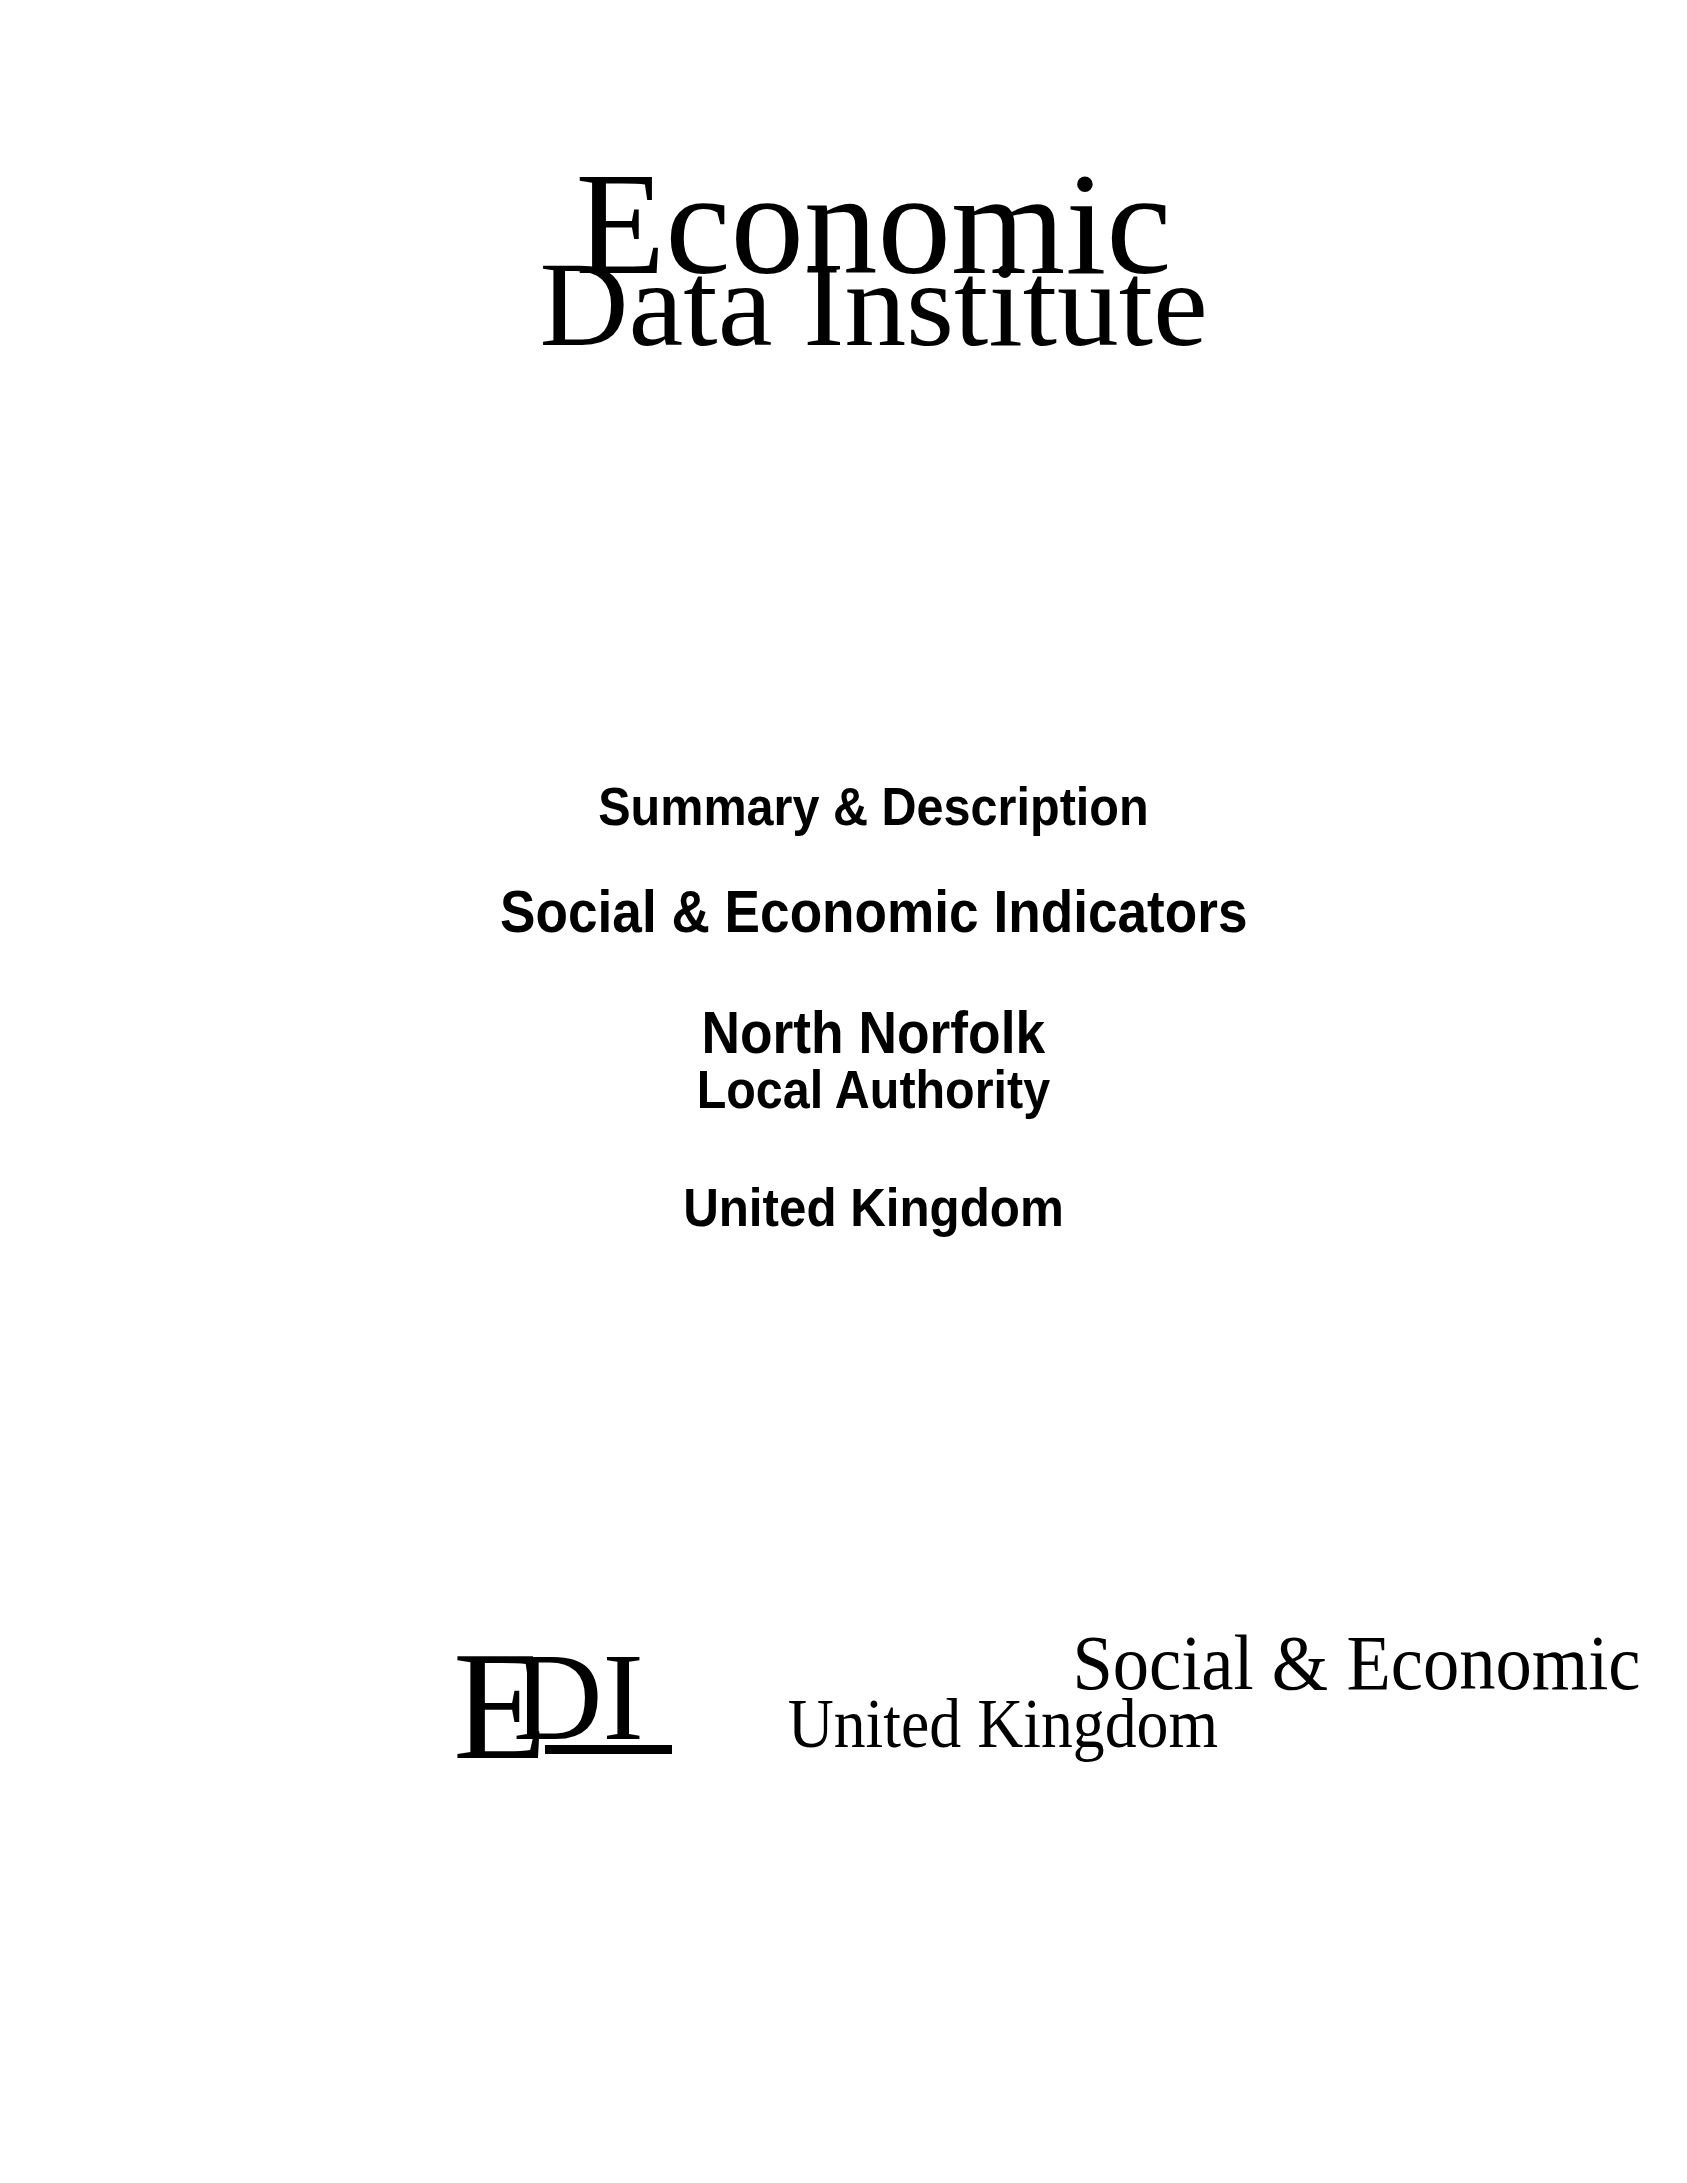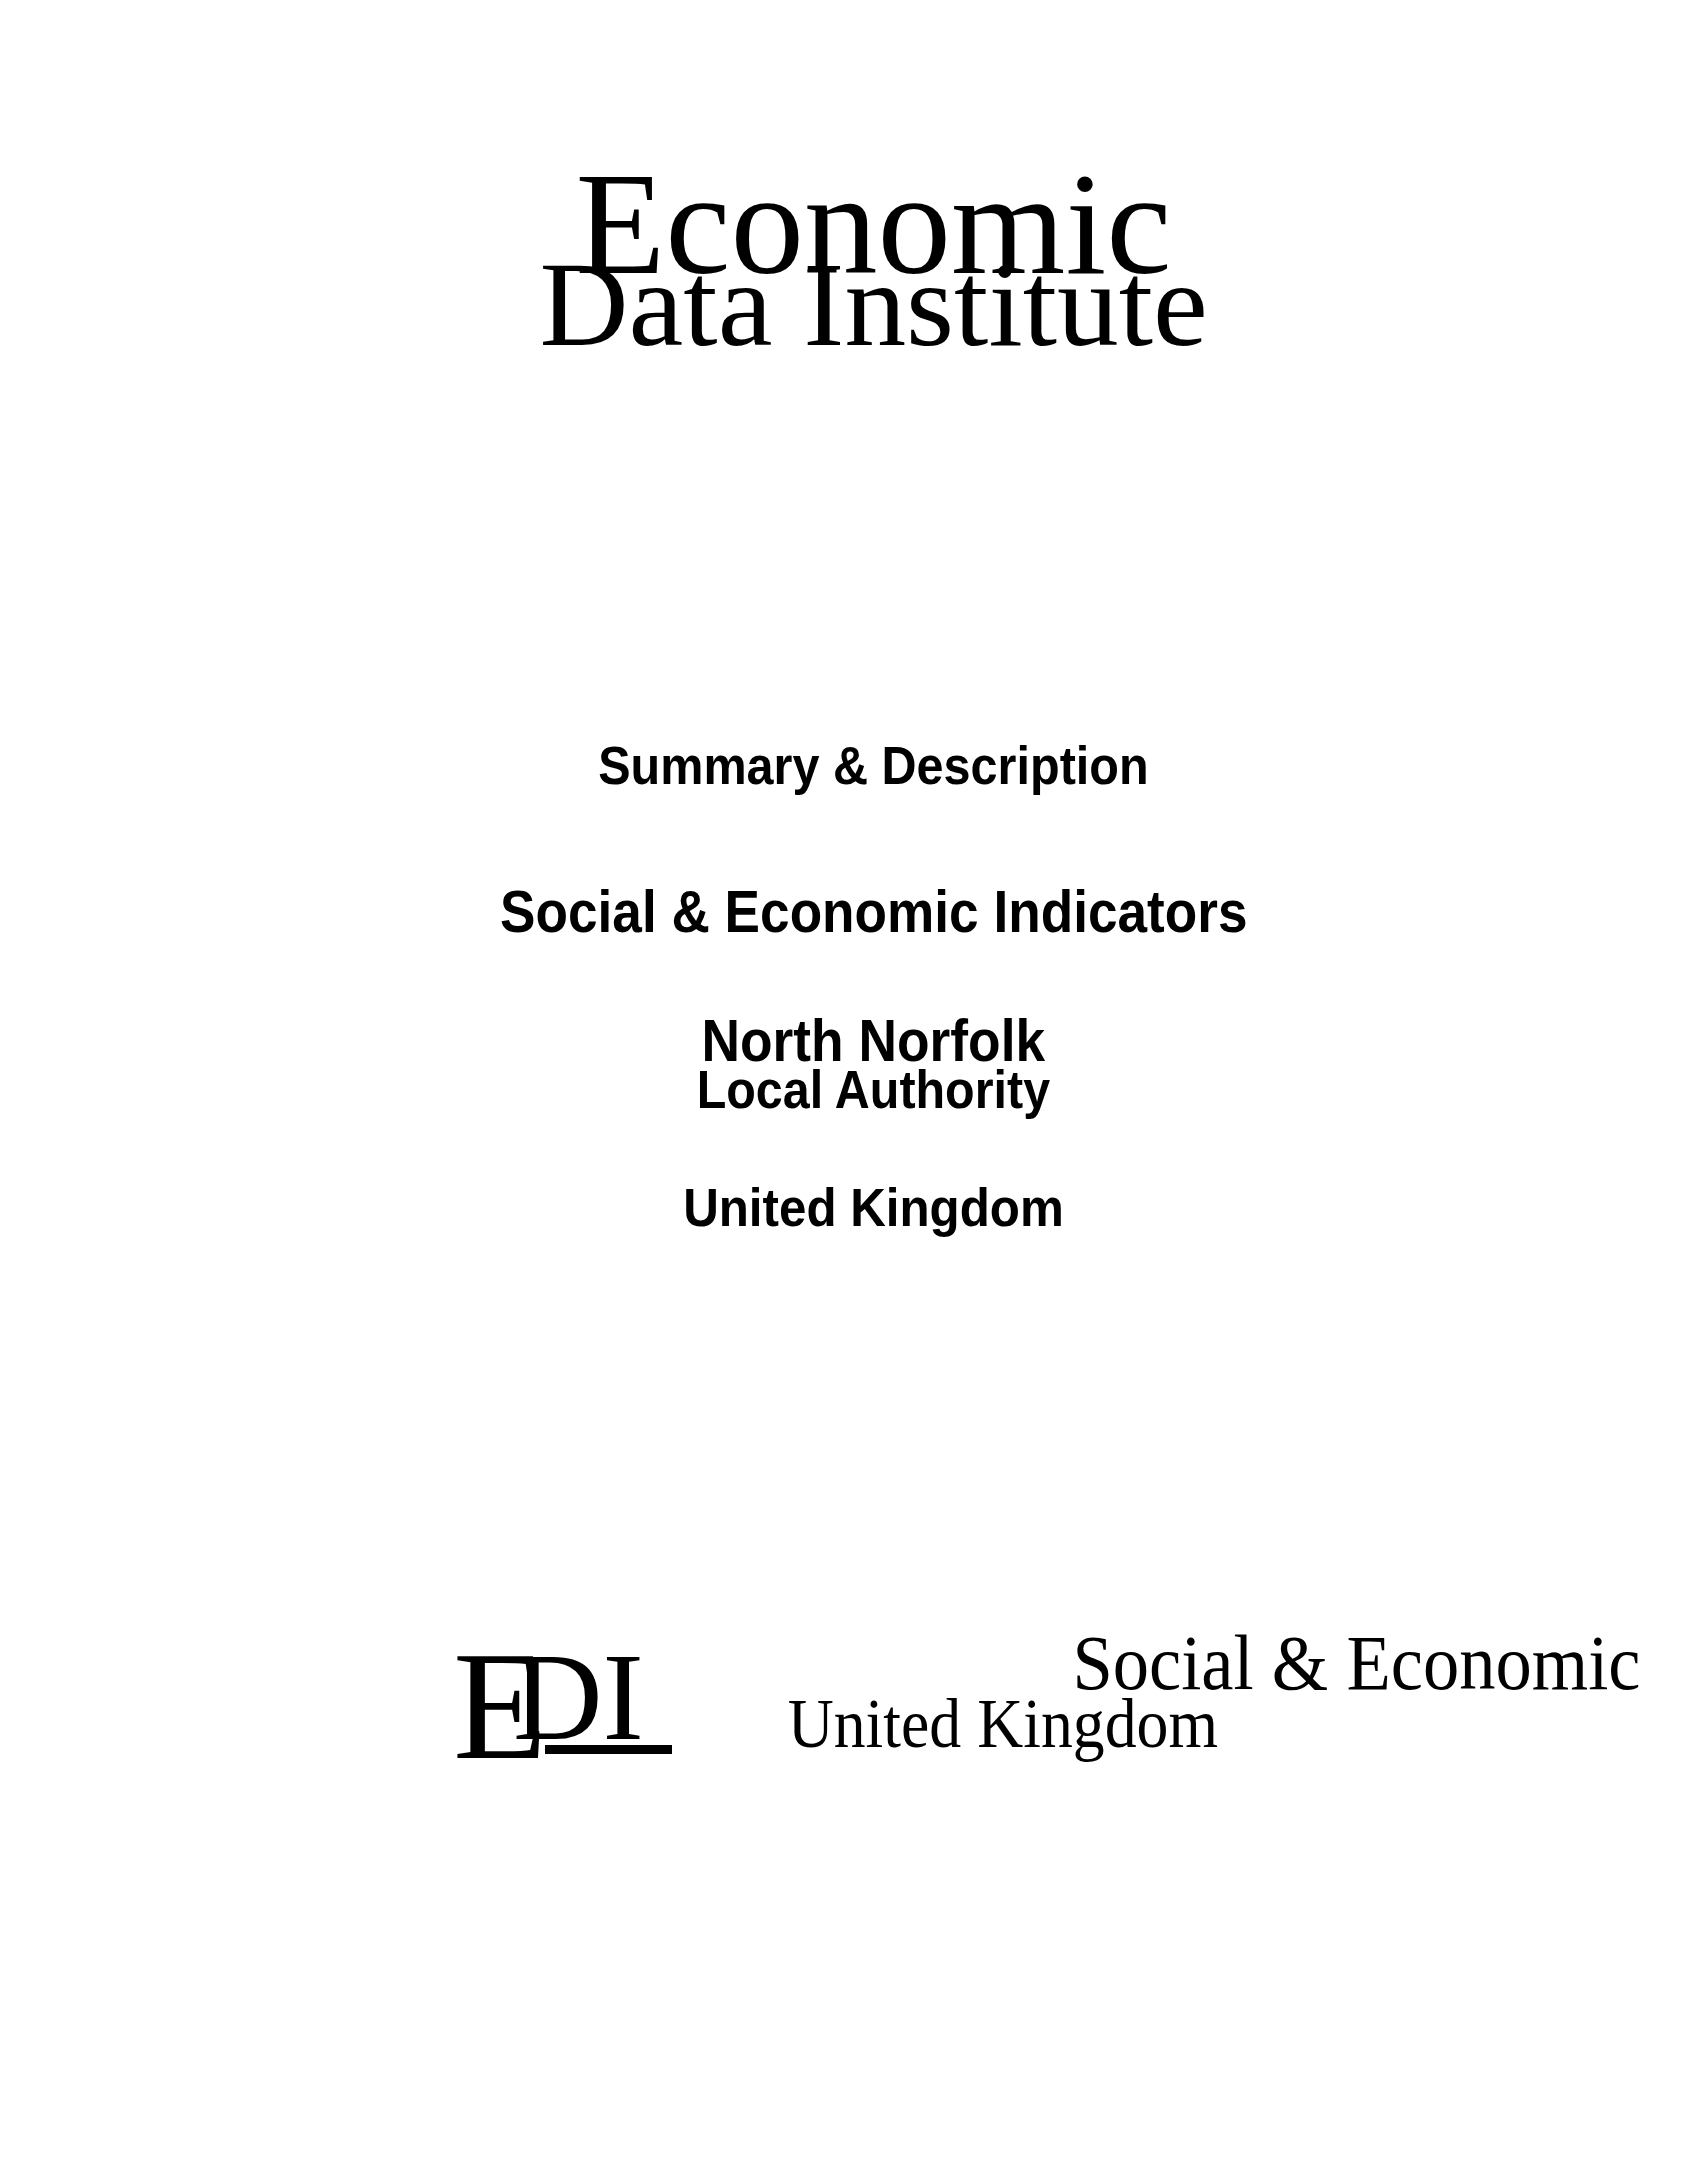--- a/index.html
+++ b/index.html
@@ -41,25 +41,25 @@
   }
   .cond {
     display: inline-block;
     transform-origin: center;
   }
   
   .logo-line1 { top: 150px; font-size: 147px; }
   .logo-line2 { top: 244px; font-size: 121px; }
   .logo-line2 .cond { transform: scaleX(1.02); }
   
-  .summary-line { top: 739px; font-size: 53px; }
+  .summary-line { top: 780px; font-size: 53px; }
   .summary-line .cond { transform: scaleX(0.916); }
   .main-title-line { top: 882px; font-size: 60px; }
   .main-title-line .cond { transform: scaleX(0.886); }
-  .region-line { top: 1003px; font-size: 60px; margin-top: 8px; }
+  .region-line { top: 1003px; font-size: 60px; }
   .region-line .cond { transform: scaleX(0.889); }
   .regiontype-line { top: 1063px; font-size: 53px; }
   .regiontype-line .cond { transform: scaleX(0.914); }
   .country-line { top: 1180px; font-size: 54px; }
   .country-line .cond { transform: scaleX(0.913); }
   
   .edi-e { left: 453px; top: 1629px; font-size: 154px; }
   .edi-di { left: 513px; top: 1636px; font-size: 124px; }
   .edi-underline {
     position: absolute;

